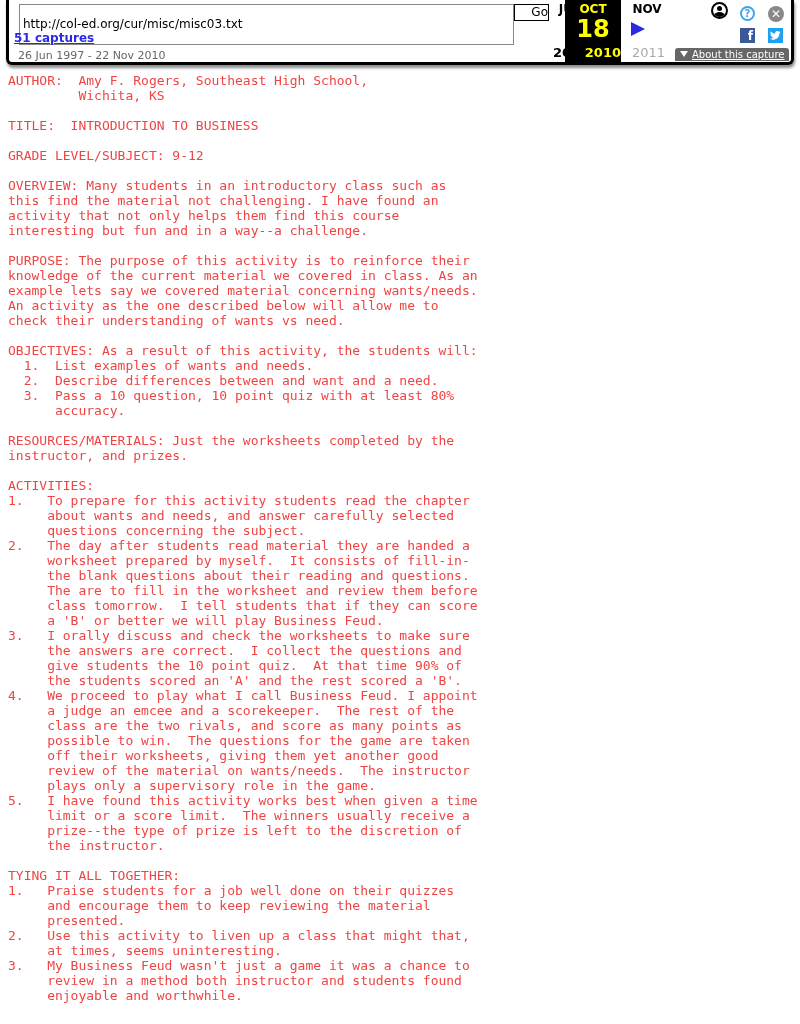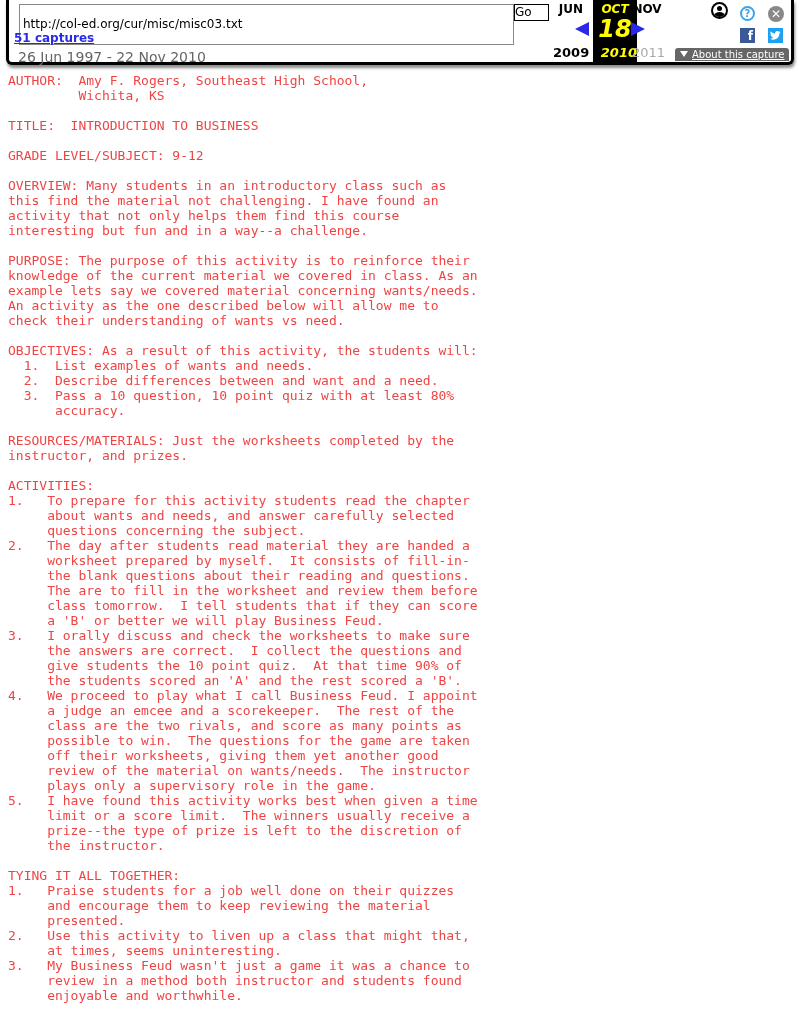--- a/index.html
+++ b/index.html
@@ -15,28 +15,28 @@
       box-sizing: content-box;
     }
     .wm-url {
       position: absolute; left: 10px; top: 4px; width: 487px; height: 15px;
       border: 1px solid #888; font-size: 12px; padding: 12px 3px; line-height: 15px;
       color: #000; background: #fff; font-family: "DejaVu Sans", sans-serif;
     }
     .wm-go {
       position: absolute; left: 505px; top: 4px; width: 33px; height: 15px;
       border: 1px solid #000; background: #fff; font-size: 12px; line-height: 15px;
-      text-align: left; color: #000; cursor: pointer;
+      text-align: right; color: #000; cursor: pointer;
     }
     .wm-captures {
       position: absolute; left: 5px; top: 31px; font-size: 12px; font-weight: bold;
       color: #2a2ae6; text-decoration: underline; cursor: pointer;
     }
     .wm-range {
-      position: absolute; left: 9px; top: 49px; font-size: 14px; color: #666;
+      position: absolute; left: 9px; top: 49px; font-size: 11px; color: #666;
     }
     .wm-col { position: absolute; top: 0; width: 36px; height: 62px; }
     .wm-month { position: absolute; top: 2px; width: 100%; text-align: center; font-size: 12px; font-weight: bold; color: #000; }
     .wm-year { position: absolute; top: 45px; width: 100%; text-align: right; font-size: 13px; font-weight: bold; color: #000; }
     .wm-col.current { background: #000; }
     .wm-col.current .wm-month, .wm-col.current .wm-year { color: #ffff00; }
     .wm-day { position: absolute; top: 14px; width: 100%; text-align: center; font-size: 24px; font-weight: bold; color: #ffff00; line-height: 30px; }
     .wm-col.next .wm-year { color: #aaa; font-weight: normal; }
     .arrow-left { position: absolute; left: 22px; top: 22px; width: 0; height: 0;
       border-top: 7px solid transparent; border-bottom: 7px solid transparent; border-right: 14px solid #2a2ae6; cursor: pointer; }
@@ -78,21 +78,21 @@
   <div class="wm-url">http://col-ed.org/cur/misc/misc03.txt</div>
   <div class="wm-go">Go</div>
   <div class="wm-captures">51 captures</div>
   <div class="wm-range">26 Jun 1997 - 22 Nov 2010</div>
 
   <div class="wm-col prev" style="left:544px;">
     <div class="wm-month">JUN</div>
     <div class="arrow-left"></div>
     <div class="wm-year">2009</div>
   </div>
-  <div class="wm-col current" style="left:584px; width:44px;font-style:italic;">
+  <div class="wm-col current" style="left:556px; width:56px;">
     <div class="wm-month">OCT</div>
     <div class="wm-day">18</div>
     <div class="wm-year">2010</div>
   </div>
   <div class="wm-col next" style="left:620px;">
     <div class="wm-month">NOV</div>
     <div class="arrow-right"></div>
     <div class="wm-year">2011</div>
   </div>
 

